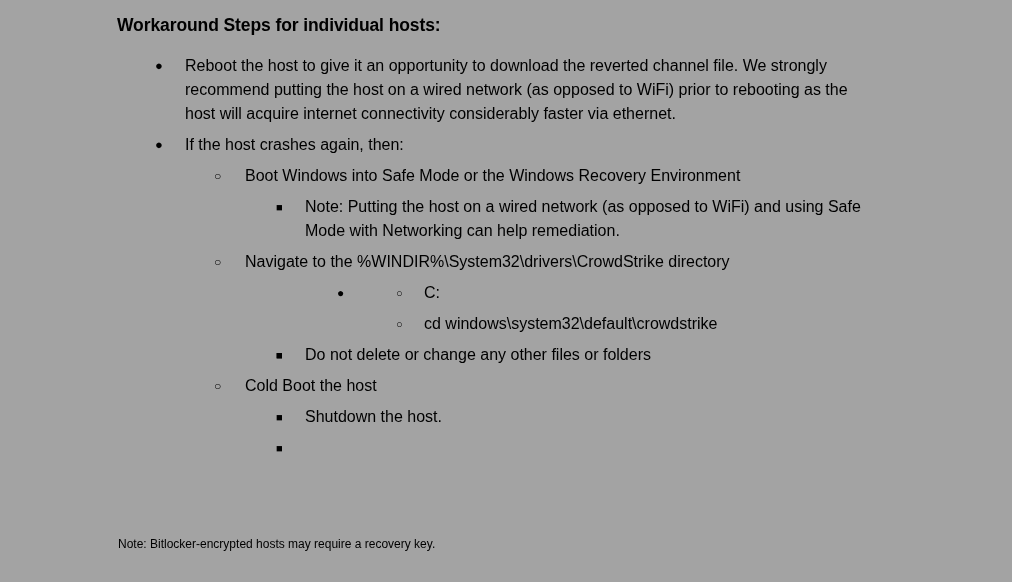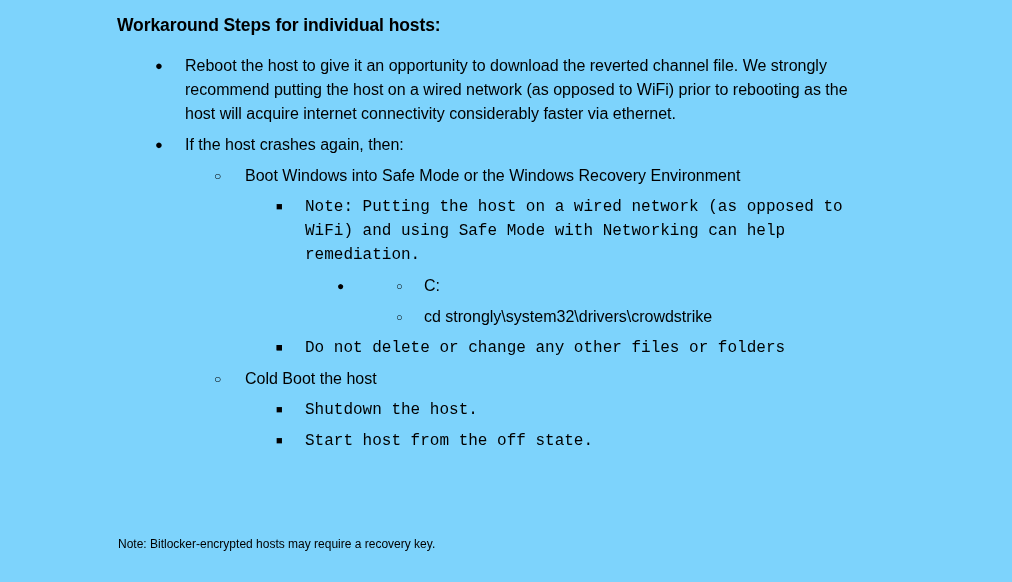--- a/index.html
+++ b/index.html
@@ -13,21 +13,21 @@
     overflow: hidden;
     font-family: "Liberation Sans", sans-serif;
     color: #000000;
     -webkit-font-smoothing: antialiased;
   }
 
   .page {
     position: relative;
     width: 1012px;
     height: 582px;
-    background: #7dd3fc;
+    background: #a3a3a3;
   }
 
   .doc-title {
     position: absolute;
     left: 117px;
     top: 13px;
     font-size: 17.5px;
     font-weight: bold;
     letter-spacing: -0.1px;
     line-height: 24px;
@@ -62,21 +62,21 @@
     line-height: 24px;
   }
 
   
   .lvl1 { padding-left: 178px; padding-right: 134px; }
   .lvl1 .marker { left: 148px; font-size: 13px; }
 
   .lvl2 { padding-left: 238px; padding-right: 56px; }
   .lvl2 .marker { left: 207px; font-size: 12px; }
 
-  .lvl3 { padding-left: 298px; padding-right: 118px; font-family: Liberation Mono, monospace; }
+  .lvl3 { padding-left: 298px; padding-right: 118px; }
   .lvl3 .marker { left: 269px; font-size: 11px; }
 
   .lvl4 { padding-left: 358px; padding-right: 160px; }
   .lvl4 .marker { left: 330px; font-size: 12px; }
 
   .lvl5 { padding-left: 417px; padding-right: 160px; }
   .lvl5 .marker { left: 389px; font-size: 11px; }
 
   .marker.disc::before  { content: "\25CF"; }
   .marker.circle::before{ content: "\25CB"; }
@@ -108,47 +108,50 @@
         <span class="txt">If the host crashes again, then:</span>
       </div>
       <div class="li lvl2">
         <span class="marker circle"></span>
         <span class="txt">Boot Windows into Safe Mode or the Windows Recovery Environment</span>
       </div>
       <div class="li lvl3">
         <span class="marker square"></span>
         <span class="txt">Note: Putting the host on a wired network (as opposed to WiFi) and using Safe Mode with Networking can help remediation.</span>
       </div>
+      <div class="li lvl2">
+        <span class="marker circle"></span>
+        <span class="txt">Navigate to the %WINDIR%\System32\drivers\CrowdStrike directory</span>
+      </div>
       <div class="li lvl4">
         <span class="marker disc"></span>
       </div>
       <div class="li lvl5">
         <span class="marker circle"></span>
         <span class="txt">C:</span>
       </div>
       <div class="li lvl5">
         <span class="marker circle"></span>
-        <span class="txt">cd strongly\system32\drivers\crowdstrike</span>
+        <span class="txt">cd windows\system32\default\crowdstrike</span>
       </div>
       <div class="li lvl3">
         <span class="marker square"></span>
       </div>
       <div class="li lvl3">
         <span class="marker square"></span>
         <span class="txt">Do not delete or change any other files or folders</span>
       </div>
       <div class="li lvl2">
         <span class="marker circle"></span>
         <span class="txt">Cold Boot the host</span>
       </div>
       <div class="li lvl3">
         <span class="marker square"></span>
         <span class="txt">Shutdown the host.</span>
       </div>
       <div class="li lvl3">
         <span class="marker square"></span>
-        <span class="txt">Start host from the off state.</span>
       </div>
     </div>
 
   <div class="footnote">Note: Bitlocker-encrypted hosts may require a recovery key.</div>
 
 </div>
 
 </body></html>

